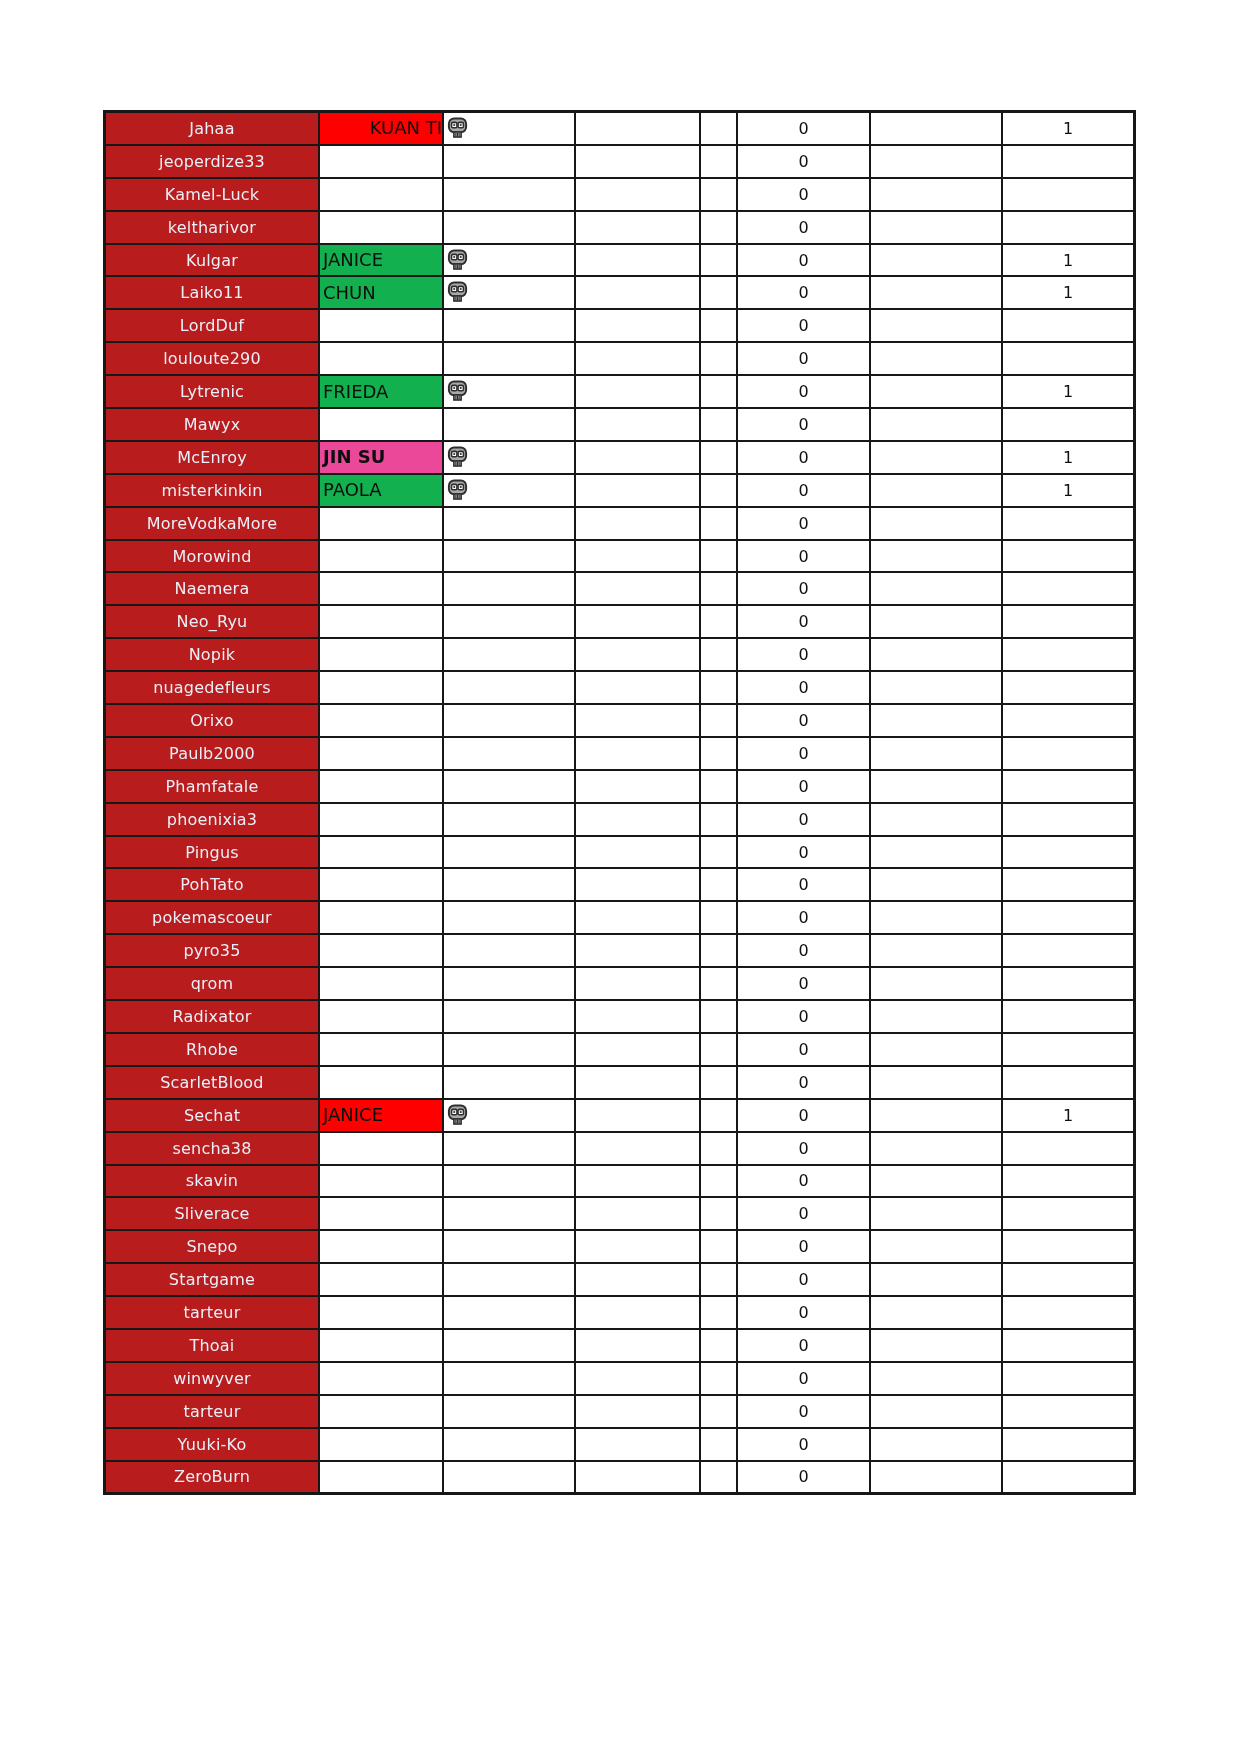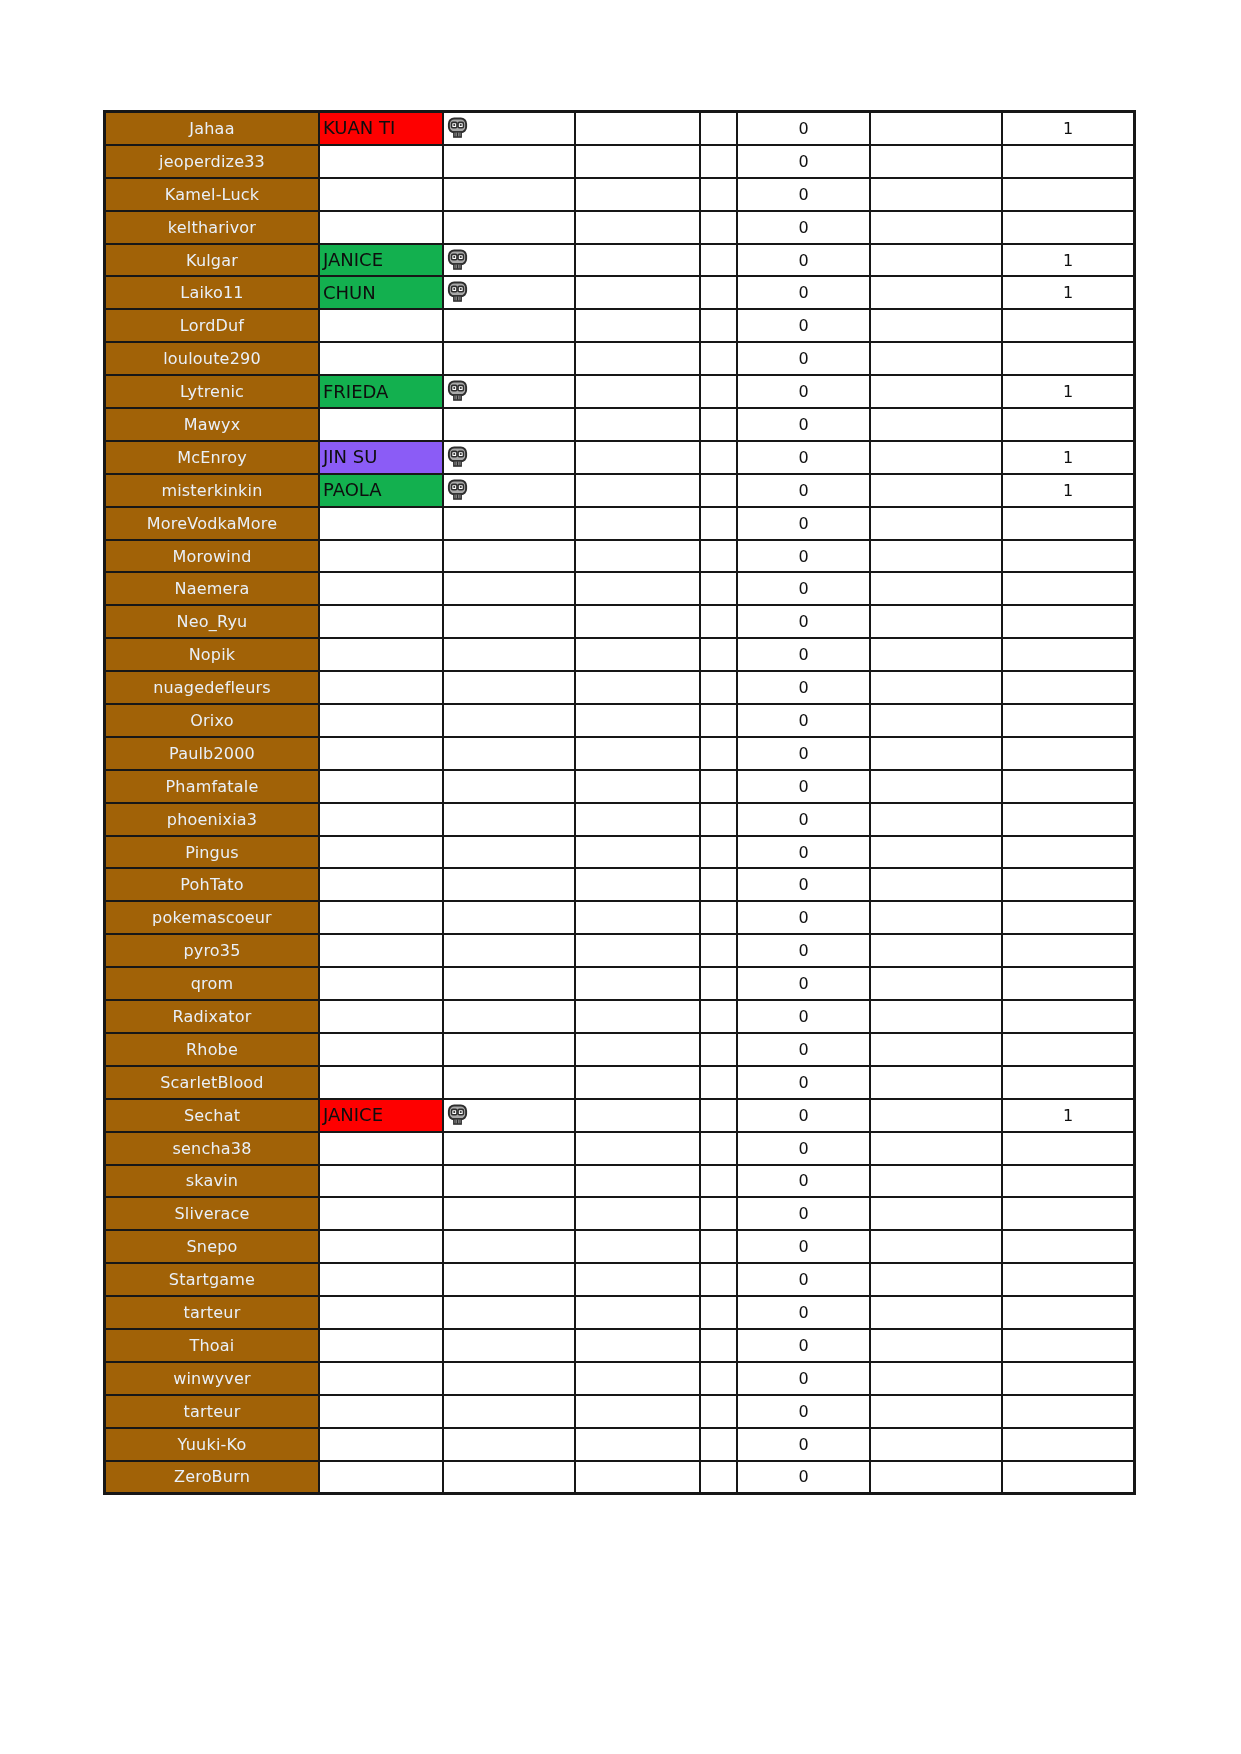--- a/index.html
+++ b/index.html
@@ -30,21 +30,21 @@
   td {
     border: 2px solid #171717;
     height: 30.9px;
     padding: 0;
     overflow: hidden;
     white-space: nowrap;
     background: #ffffff;
     vertical-align: middle;
   }
   td.td-name {
-    background: #a16207;
+    background: #b91c1c;
     color: #E9F0F9;
     text-align: center;
     font-size: 16px;
     letter-spacing: 0.2px;
   }
   td.td-tag {
     text-align: left;
     font-size: 18px;
     line-height: 1;
     color: #0e0e0e;
@@ -75,21 +75,21 @@
       <col style="width:132px">
       <col style="width:125px">
       <col style="width:37px">
       <col style="width:133px">
       <col style="width:132px">
       <col style="width:132px">
     </colgroup>
     <tbody id="tbody">
         <tr>
     <td class="td-name">Jahaa</td>
-    <td class="td-tag" style="background: rgb(254, 0, 0);">KUAN TI</td>
+    <td class="td-tag" style="background: rgb(254, 0, 0); text-align: right;">KUAN TI</td>
     <td class="td-skull">
       <svg width="23" height="23" viewBox="0 0 24 24" aria-hidden="true">
         <rect x="3" y="1.5" width="18" height="14.5" rx="5.5" fill="#a9a9a9" stroke="#2d2d2d" stroke-width="2"></rect>
         <rect x="8.2" y="15.5" width="7.6" height="5.4" fill="#b5b5b5" stroke="#2d2d2d" stroke-width="1.6"></rect>
         <rect x="5.8" y="5.6" width="5.6" height="5.6" rx="1.4" fill="#ffffff" stroke="#2d2d2d" stroke-width="1.6"></rect>
         <rect x="12.6" y="5.6" width="5.6" height="5.6" rx="1.4" fill="#ffffff" stroke="#2d2d2d" stroke-width="1.6"></rect>
         <circle cx="8.6" cy="8.4" r="1.1" fill="#2d2d2d"></circle>
         <circle cx="15.4" cy="8.4" r="1.1" fill="#2d2d2d"></circle>
         <path d="M10.3 16v4.6 M12 16v4.6 M13.7 16v4.6" stroke="#2d2d2d" stroke-width="1.1"></path>
       </svg>
@@ -227,21 +227,21 @@
       
     </td>
     <td class="td-blank"></td>
     <td class="td-blank"></td>
     <td class="td-num">0</td>
     <td class="td-blank"></td>
     <td class="td-num"></td>
   </tr>
         <tr>
     <td class="td-name">McEnroy</td>
-    <td class="td-tag" style="background: #8b5cf6;">JIN SU</td>
+    <td class="td-tag" style="background: #ec4899; font-weight: bold;">JIN SU</td>
     <td class="td-skull">
       <svg width="23" height="23" viewBox="0 0 24 24" aria-hidden="true">
         <rect x="3" y="1.5" width="18" height="14.5" rx="5.5" fill="#a9a9a9" stroke="#2d2d2d" stroke-width="2"></rect>
         <rect x="8.2" y="15.5" width="7.6" height="5.4" fill="#b5b5b5" stroke="#2d2d2d" stroke-width="1.6"></rect>
         <rect x="5.8" y="5.6" width="5.6" height="5.6" rx="1.4" fill="#ffffff" stroke="#2d2d2d" stroke-width="1.6"></rect>
         <rect x="12.6" y="5.6" width="5.6" height="5.6" rx="1.4" fill="#ffffff" stroke="#2d2d2d" stroke-width="1.6"></rect>
         <circle cx="8.6" cy="8.4" r="1.1" fill="#2d2d2d"></circle>
         <circle cx="15.4" cy="8.4" r="1.1" fill="#2d2d2d"></circle>
         <path d="M10.3 16v4.6 M12 16v4.6 M13.7 16v4.6" stroke="#2d2d2d" stroke-width="1.1"></path>
       </svg>

